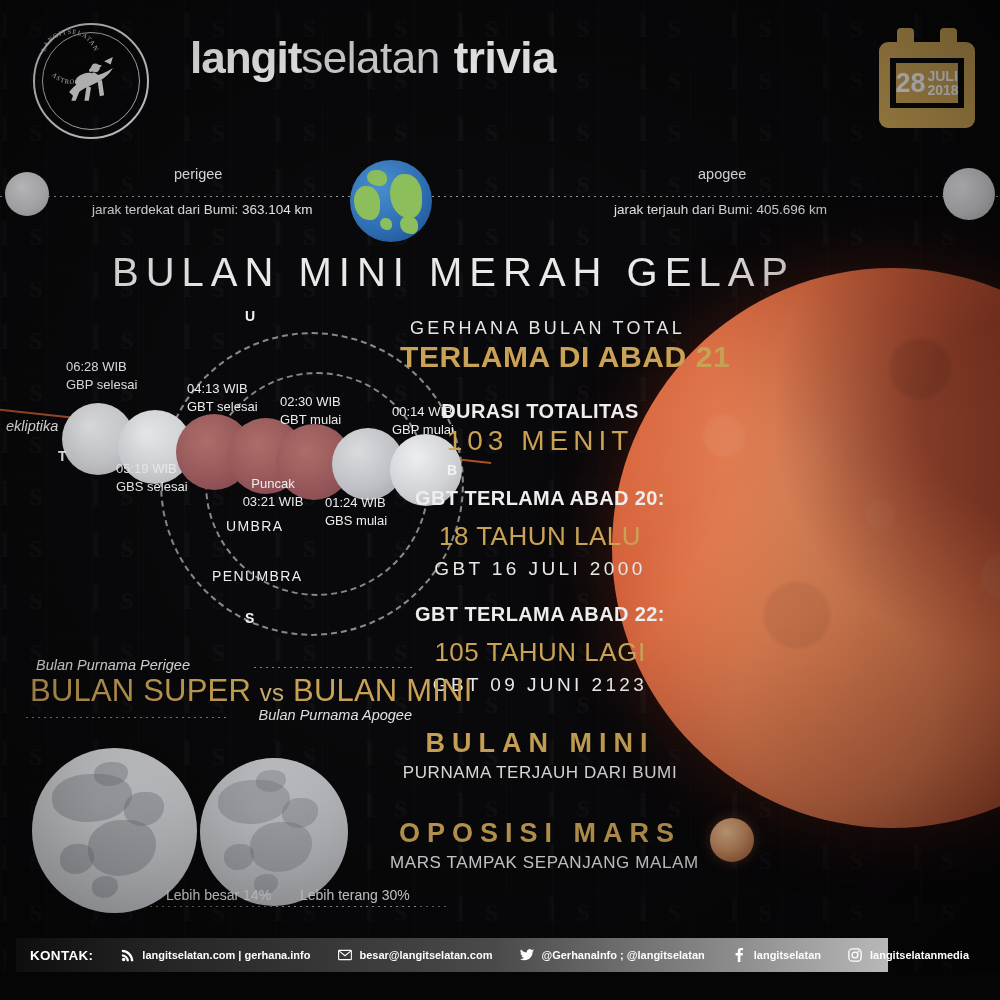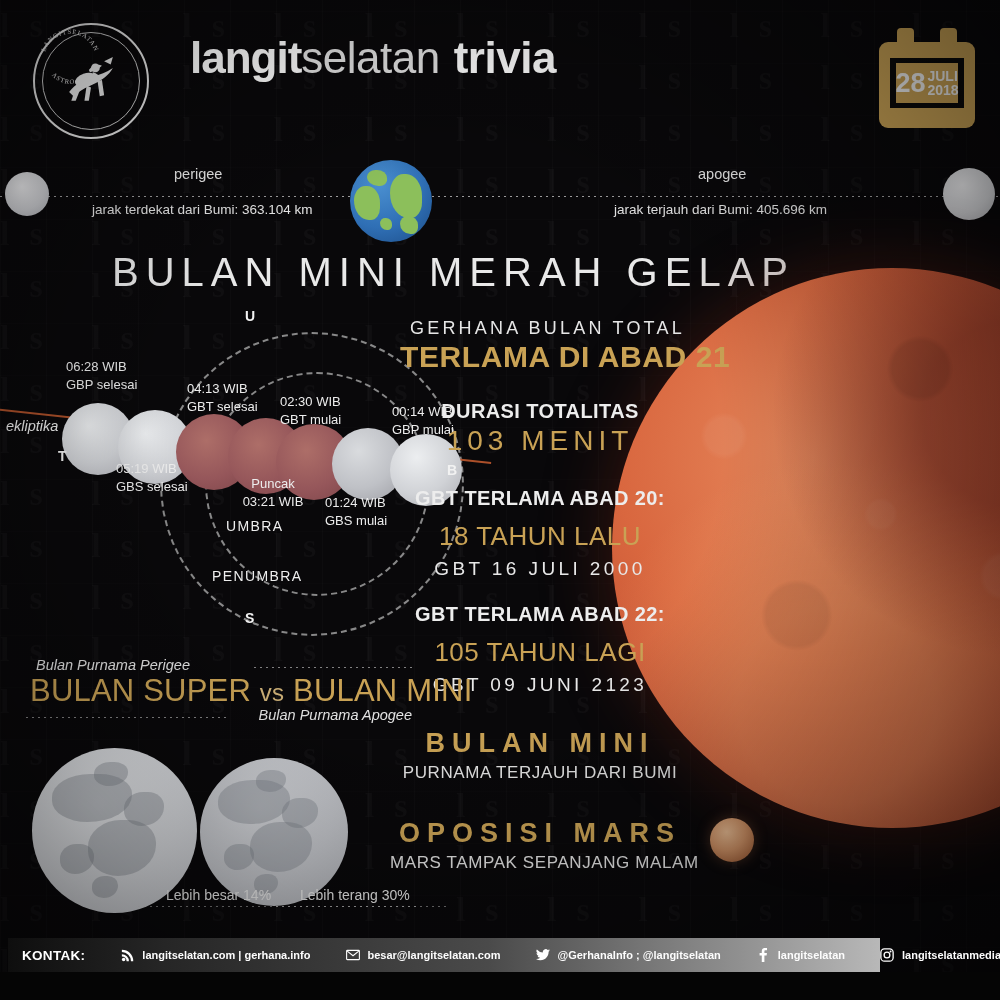--- a/index.html
+++ b/index.html
@@ -124,23 +124,23 @@
   .bigmoon{position:absolute;border-radius:50%;overflow:hidden;}
   .bigmoon.super{left:32px;top:748px;width:165px;height:165px;
     background:radial-gradient(circle at 40% 34%,#e9ebee 0%,#d6d8dc 55%,#c1c3c8 100%);}
   .bigmoon.mini{left:200px;top:758px;width:148px;height:148px;
     background:radial-gradient(circle at 40% 34%,#d3d5d9 0%,#c2c4c9 55%,#aeb0b5 100%);}
   .bigmoon .mare{position:absolute;background:rgba(120,125,135,.38);border-radius:50% 42% 58% 46%;}
   .cmp{position:absolute;color:#e9e9e9;font-size:14px;white-space:nowrap;}
   .cmpline{position:absolute;height:1px;background-image:repeating-linear-gradient(90deg,rgba(200,200,200,.55) 0 2px,transparent 2px 6px);}
 
   
-  .footer{position:absolute;left:8px;bottom:28px;width:872px;height:34px;
+  .footer{position:absolute;left:16px;bottom:28px;width:872px;height:34px;
     background:linear-gradient(90deg,#0e0e0e 0%,#262626 18%,#4a4a4a 55%,#9a9a9a 88%,#b8b8b8 100%);
-    display:flex;align-items:center;gap:8px;}
+    display:flex;align-items:center;}
   .footer .kontak{color:#fff;font-weight:bold;font-size:13.5px;margin-left:14px;margin-right:26px;letter-spacing:.3px;}
   .fitem{display:flex;align-items:center;color:#fdfdfd;font-size:11px;font-weight:600;margin-right:26px;white-space:nowrap;}
   .fitem .ic{display:inline-flex;align-items:center;justify-content:center;width:17px;height:15px;margin-right:6px;}
   .fitem .ic svg{width:14px;height:14px;fill:#fff;}
   .fbottom{position:absolute;left:0;bottom:0;width:1000px;height:28px;background:#050505;}
 </style>
 </head>
 <body>
 
 <div id="root">

